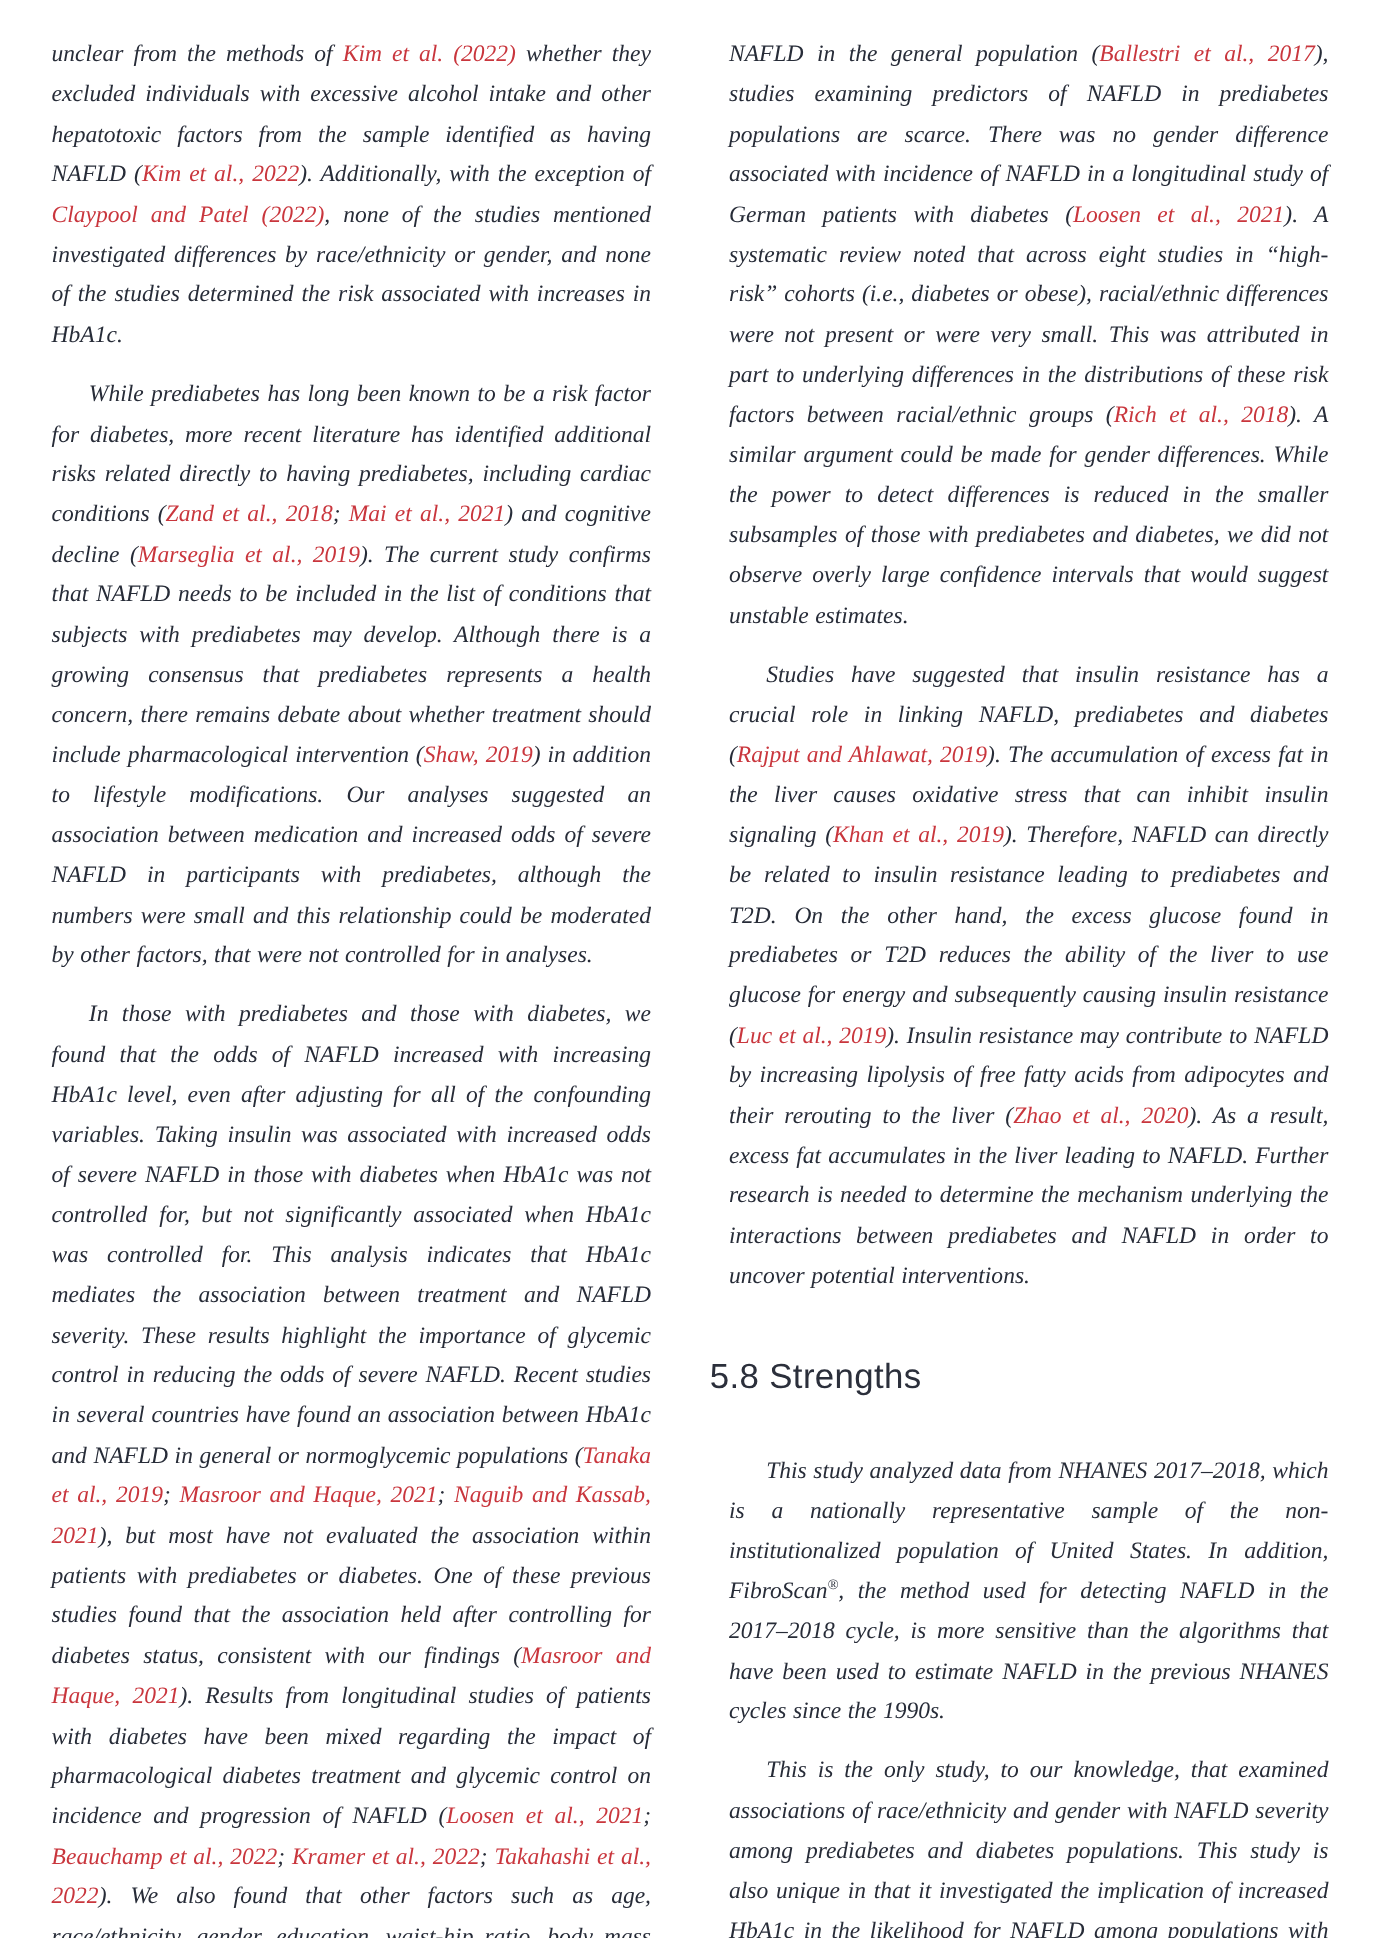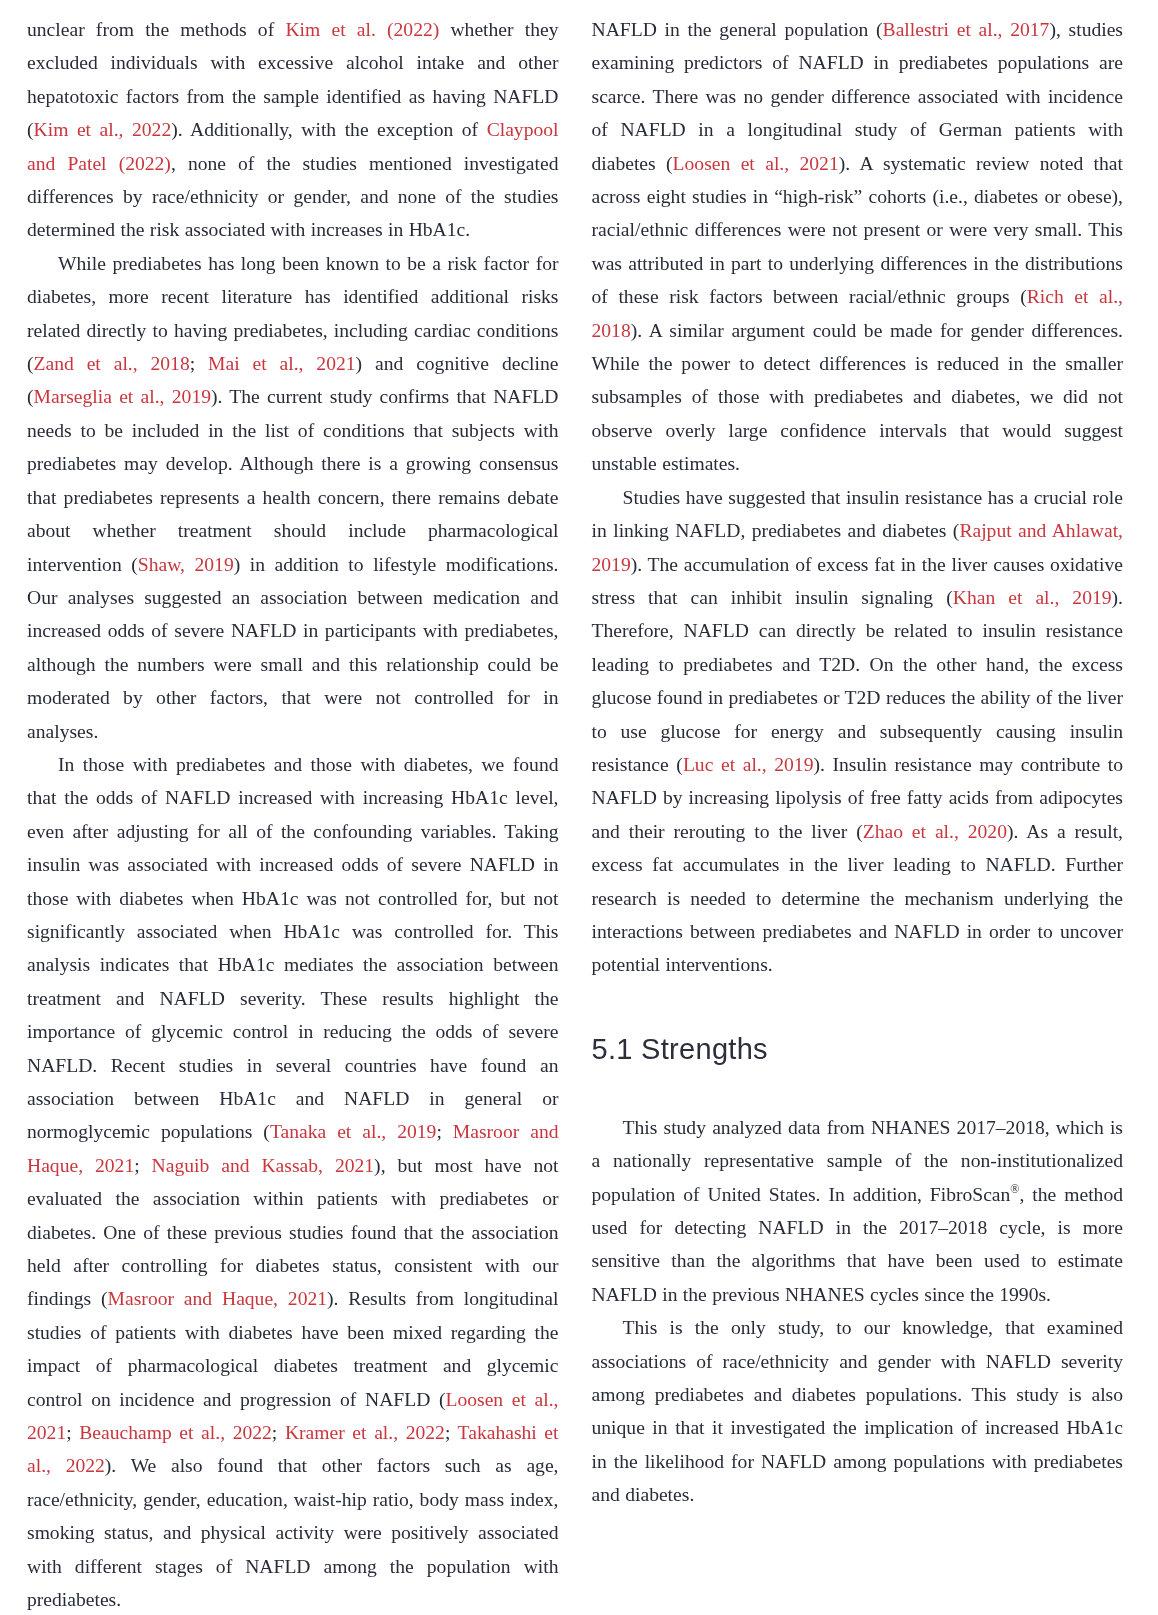--- a/index.html
+++ b/index.html
@@ -18,26 +18,27 @@
     display:flex;
     column-gap:33px;
     font-family:"Liberation Serif", serif;
     overflow:hidden;
   }
   .column{
     flex:1 1 0;
     min-width:0;
   }
   .para{
-    margin:0;
+    margin:16px;
     font-size:19.6px;
     line-height:33.4px;
     color:var(--text-color);
     text-align:justify;
     word-spacing:0.5px;
+    font-style:italic;
   }
   .para.indent{ text-indent:31px; }
   .citation-link{
     color:var(--link-color);
     text-decoration:none;
     cursor:pointer;
   }
   .section-heading{
     font-family:"Liberation Sans", sans-serif;
     font-weight:400;
@@ -57,17 +58,17 @@
 
 <div class="page">
   <div class="column">
       <p class="para">unclear from the methods of <a class="citation-link">Kim et al. (2022)</a> whether they excluded individuals with excessive alcohol intake and other hepatotoxic factors from the sample identified as having NAFLD (<a class="citation-link">Kim et al., 2022</a>). Additionally, with the exception of <a class="citation-link">Claypool and Patel (2022)</a>, none of the studies mentioned investigated differences by race/ethnicity or gender, and none of the studies determined the risk associated with increases in HbA1c.</p>
       <p class="para indent">While prediabetes has long been known to be a risk factor for diabetes, more recent literature has identified additional risks related directly to having prediabetes, including cardiac conditions (<a class="citation-link">Zand et al., 2018</a>; <a class="citation-link">Mai et al., 2021</a>) and cognitive decline (<a class="citation-link">Marseglia et al., 2019</a>). The current study confirms that NAFLD needs to be included in the list of conditions that subjects with prediabetes may develop. Although there is a growing consensus that prediabetes represents a health concern, there remains debate about whether treatment should include pharmacological intervention (<a class="citation-link">Shaw, 2019</a>) in addition to lifestyle modifications. Our analyses suggested an association between medication and increased odds of severe NAFLD in participants with prediabetes, although the numbers were small and this relationship could be moderated by other factors, that were not controlled for in analyses.</p>
       <p class="para indent">In those with prediabetes and those with diabetes, we found that the odds of NAFLD increased with increasing HbA1c level, even after adjusting for all of the confounding variables. Taking insulin was associated with increased odds of severe NAFLD in those with diabetes when HbA1c was not controlled for, but not significantly associated when HbA1c was controlled for. This analysis indicates that HbA1c mediates the association between treatment and NAFLD severity. These results highlight the importance of glycemic control in reducing the odds of severe NAFLD. Recent studies in several countries have found an association between HbA1c and NAFLD in general or normoglycemic populations (<a class="citation-link">Tanaka et al., 2019</a>; <a class="citation-link">Masroor and Haque, 2021</a>; <a class="citation-link">Naguib and Kassab, 2021</a>), but most have not evaluated the association within patients with prediabetes or diabetes. One of these previous studies found that the association held after controlling for diabetes status, consistent with our findings (<a class="citation-link">Masroor and Haque, 2021</a>). Results from longitudinal studies of patients with diabetes have been mixed regarding the impact of pharmacological diabetes treatment and glycemic control on incidence and progression of NAFLD (<a class="citation-link">Loosen et al., 2021</a>; <a class="citation-link">Beauchamp et al., 2022</a>; <a class="citation-link">Kramer et al., 2022</a>; <a class="citation-link">Takahashi et al., 2022</a>). We also found that other factors such as age, race/ethnicity, gender, education, waist-hip ratio, body mass index, smoking status, and physical activity were positively associated with different stages of NAFLD among the population with prediabetes.</p>
     </div>
   <div class="column">
       <p class="para">NAFLD in the general population (<a class="citation-link">Ballestri et al., 2017</a>), studies examining predictors of NAFLD in prediabetes populations are scarce. There was no gender difference associated with incidence of NAFLD in a longitudinal study of German patients with diabetes (<a class="citation-link">Loosen et al., 2021</a>). A systematic review noted that across eight studies in “high-risk” cohorts (i.e., diabetes or obese), racial/ethnic differences were not present or were very small. This was attributed in part to underlying differences in the distributions of these risk factors between racial/ethnic groups (<a class="citation-link">Rich et al., 2018</a>). A similar argument could be made for gender differences. While the power to detect differences is reduced in the smaller subsamples of those with prediabetes and diabetes, we did not observe overly large confidence intervals that would suggest unstable estimates.</p>
       <p class="para indent">Studies have suggested that insulin resistance has a crucial role in linking NAFLD, prediabetes and diabetes (<a class="citation-link">Rajput and Ahlawat, 2019</a>). The accumulation of excess fat in the liver causes oxidative stress that can inhibit insulin signaling (<a class="citation-link">Khan et al., 2019</a>). Therefore, NAFLD can directly be related to insulin resistance leading to prediabetes and T2D. On the other hand, the excess glucose found in prediabetes or T2D reduces the ability of the liver to use glucose for energy and subsequently causing insulin resistance (<a class="citation-link">Luc et al., 2019</a>). Insulin resistance may contribute to NAFLD by increasing lipolysis of free fatty acids from adipocytes and their rerouting to the liver (<a class="citation-link">Zhao et al., 2020</a>). As a result, excess fat accumulates in the liver leading to NAFLD. Further research is needed to determine the mechanism underlying the interactions between prediabetes and NAFLD in order to uncover potential interventions.</p>
-      <h2 class="section-heading">5.1 Strengths</h2>
+      <h2 class="section-heading">5.8 Strengths</h2>
       <p class="para indent">This study analyzed data from NHANES 2017–2018, which is a nationally representative sample of the non-institutionalized population of United States. In addition, FibroScan<sup>®</sup>, the method used for detecting NAFLD in the 2017–2018 cycle, is more sensitive than the algorithms that have been used to estimate NAFLD in the previous NHANES cycles since the 1990s.</p>
       <p class="para indent">This is the only study, to our knowledge, that examined associations of race/ethnicity and gender with NAFLD severity among prediabetes and diabetes populations. This study is also unique in that it investigated the implication of increased HbA1c in the likelihood for NAFLD among populations with prediabetes and diabetes.</p>
     </div>
 </div>
 
 </body></html>

